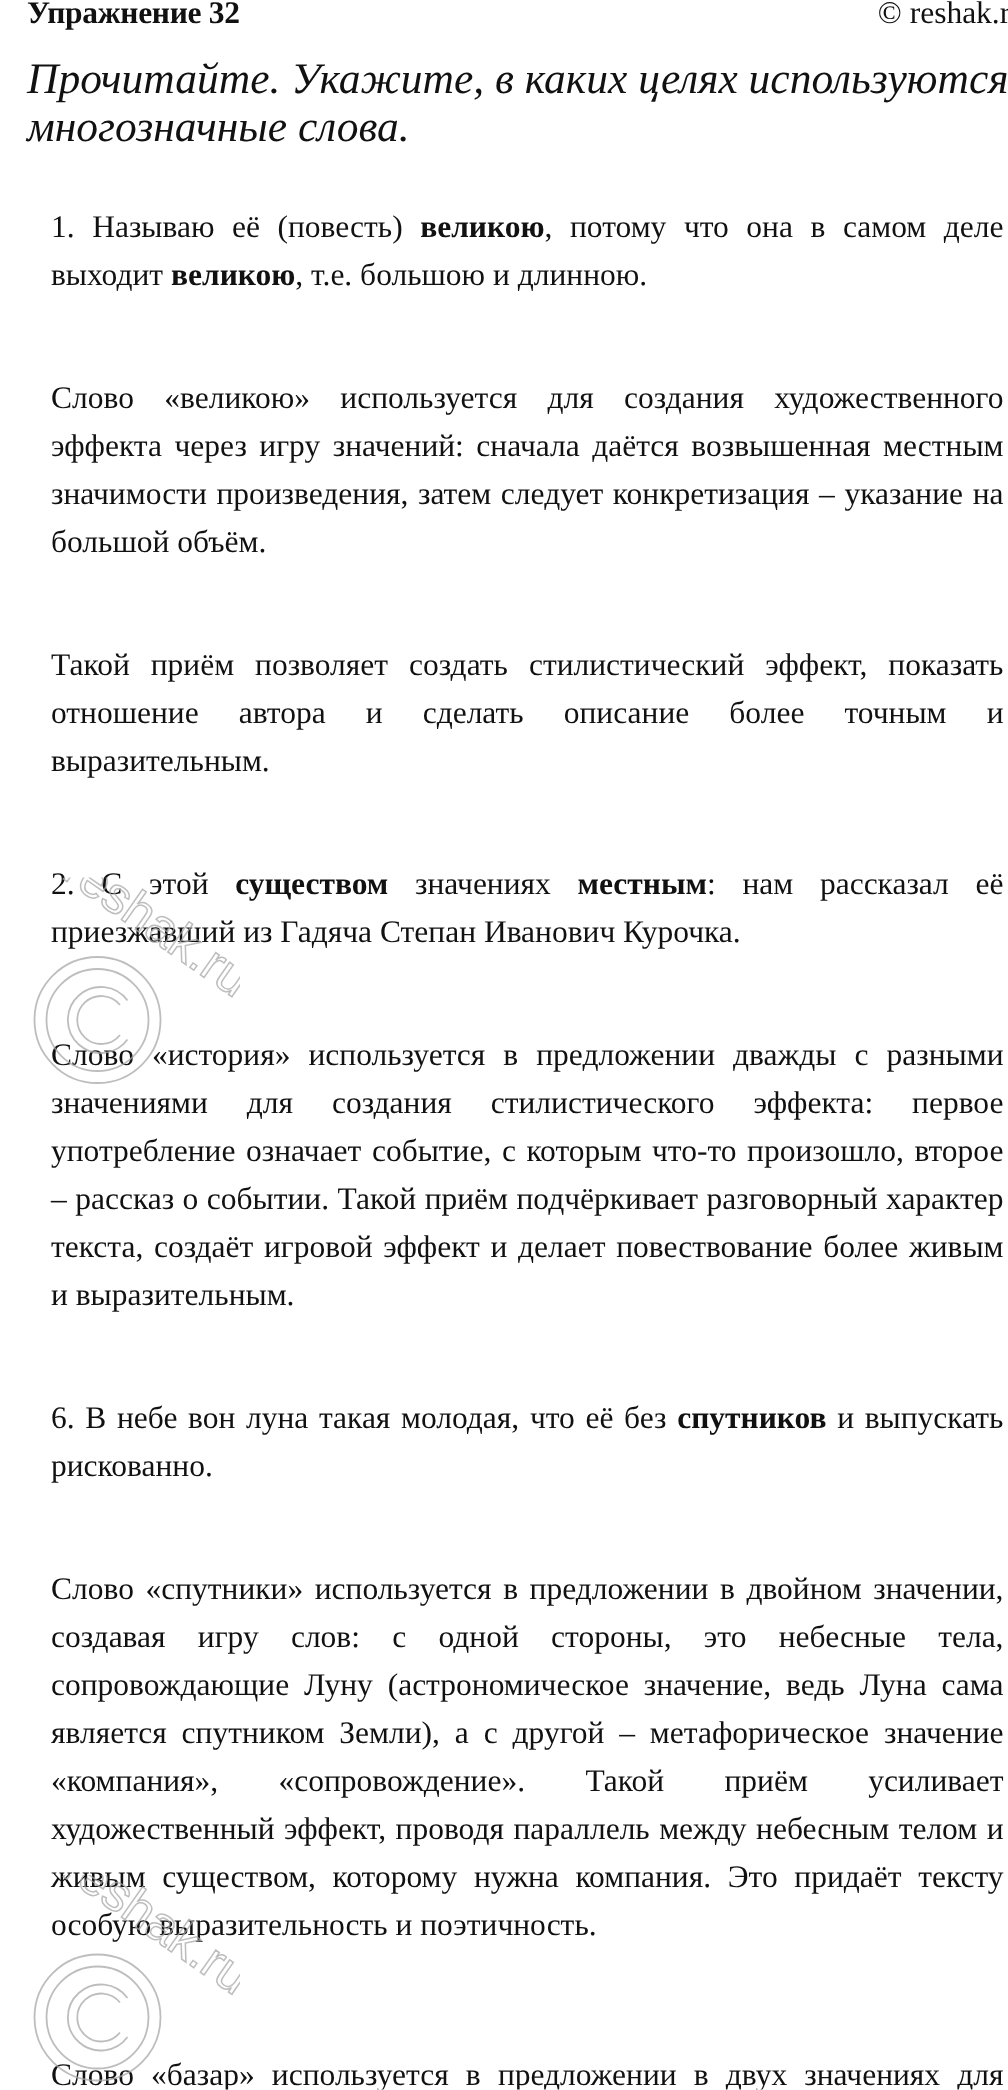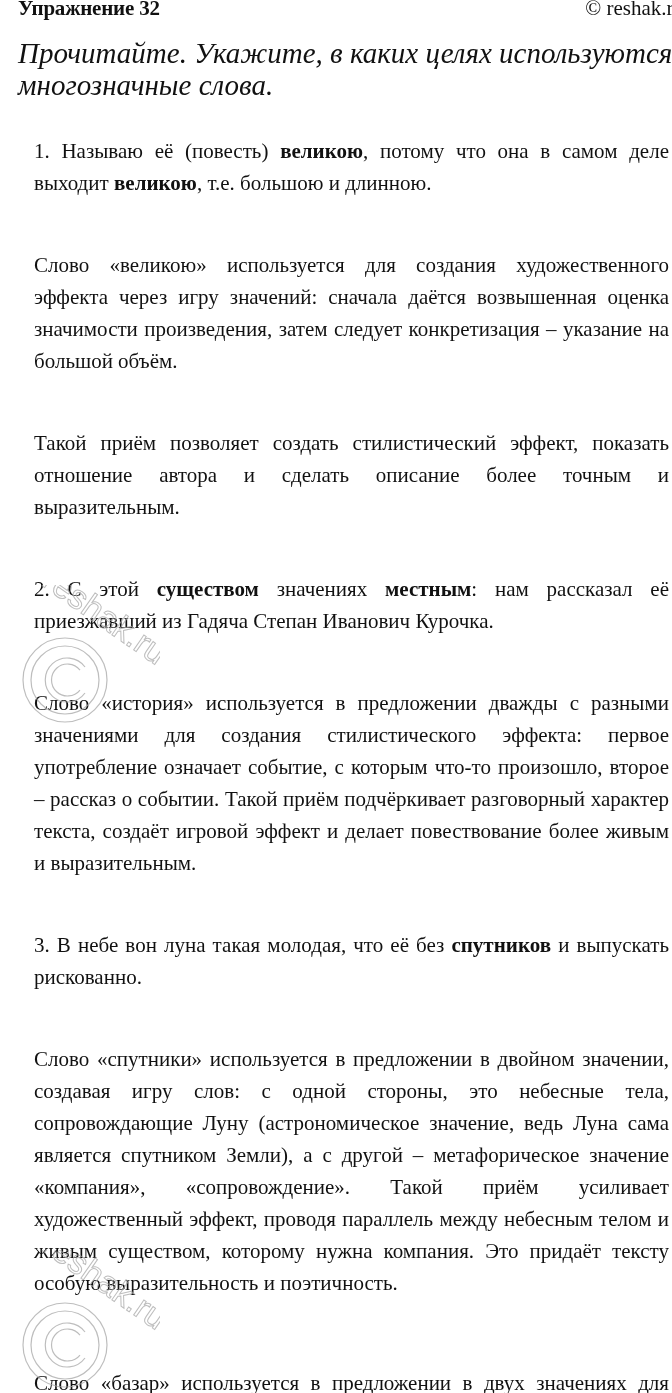--- a/index.html
+++ b/index.html
@@ -67,29 +67,29 @@
     <span class="title">Упражнение 32</span>
     <span class="copyright">© reshak.ru</span>
   </div>
 
   <p class="instruction">Прочитайте. Укажите, в каких целях используются многозначные слова.</p>
   <div class="gap"></div>
 
   <div id="items">
       <p class="para"><span>1. Называю её (повесть) </span><b>великою</b><span>, потому что она в самом деле выходит </span><b>великою</b><span>, т.е. большою и длинною.</span></p>
       <div class="gap"></div>
-      <p class="para">Слово «великою» используется для создания художественного эффекта через игру значений: сначала даётся возвышенная оценка значимости произведения, затем следует конкретизация – указание на большой объём.</p>
+      <p class="para">Слово «великою» используется для создания художественного эффекта через игру значений: сначала даётся возвышенная местным значимости произведения, затем следует конкретизация – указание на большой объём.</p>
       <div class="gap"></div>
       <p class="para">Такой приём позволяет создать стилистический эффект, показать отношение автора и сделать описание более точным и выразительным.</p>
       <div class="gap"></div>
       <p class="para"><span>2. С этой </span><b>существом</b><span> значениях </span><b>местным</b><span>: нам рассказал её приезжавший из Гадяча Степан Иванович Курочка.</span></p>
       <div class="gap"></div>
       <p class="para">Слово «история» используется в предложении дважды с разными значениями для создания стилистического эффекта: первое употребление означает событие, с которым что-то произошло, второе – рассказ о событии. Такой приём подчёркивает разговорный характер текста, создаёт игровой эффект и делает повествование более живым и выразительным.</p>
       <div class="gap"></div>
-      <p class="para"><span>3. В небе вон луна такая молодая, что её без </span><b>спутников</b><span> и выпускать рискованно.</span></p>
+      <p class="para"><span>6. В небе вон луна такая молодая, что её без </span><b>спутников</b><span> и выпускать рискованно.</span></p>
       <div class="gap"></div>
       <p class="para">Слово «спутники» используется в предложении в двойном значении, создавая игру слов: с одной стороны, это небесные тела, сопровождающие Луну (астрономическое значение, ведь Луна сама является спутником Земли), а с другой – метафорическое значение «компания», «сопровождение». Такой приём усиливает художественный эффект, проводя параллель между небесным телом и живым существом, которому нужна компания. Это придаёт тексту особую выразительность и поэтичность.</p>
       <div class="gap"></div>
       <div class="gap"></div>
       <p class="para">Слово «базар» используется в предложении в двух значениях для создания юмористического эффекта: первое – как место торговли (рынок), второе – как шумное общение, многоголосие (когда люди активно обсуждают что-то, галдят). Автор намеренно создаёт игру слов, показывая, как спокойное торговое место превратилось в оживлённую беседу благодаря предъявленной фотографии. Такой приём придаёт тексту выразительность и создаёт комический эффект.</p>
       <div class="gap"></div>
     </div>
 </div>
 
 <div class="watermark" style="left:10px; top:585px;">

